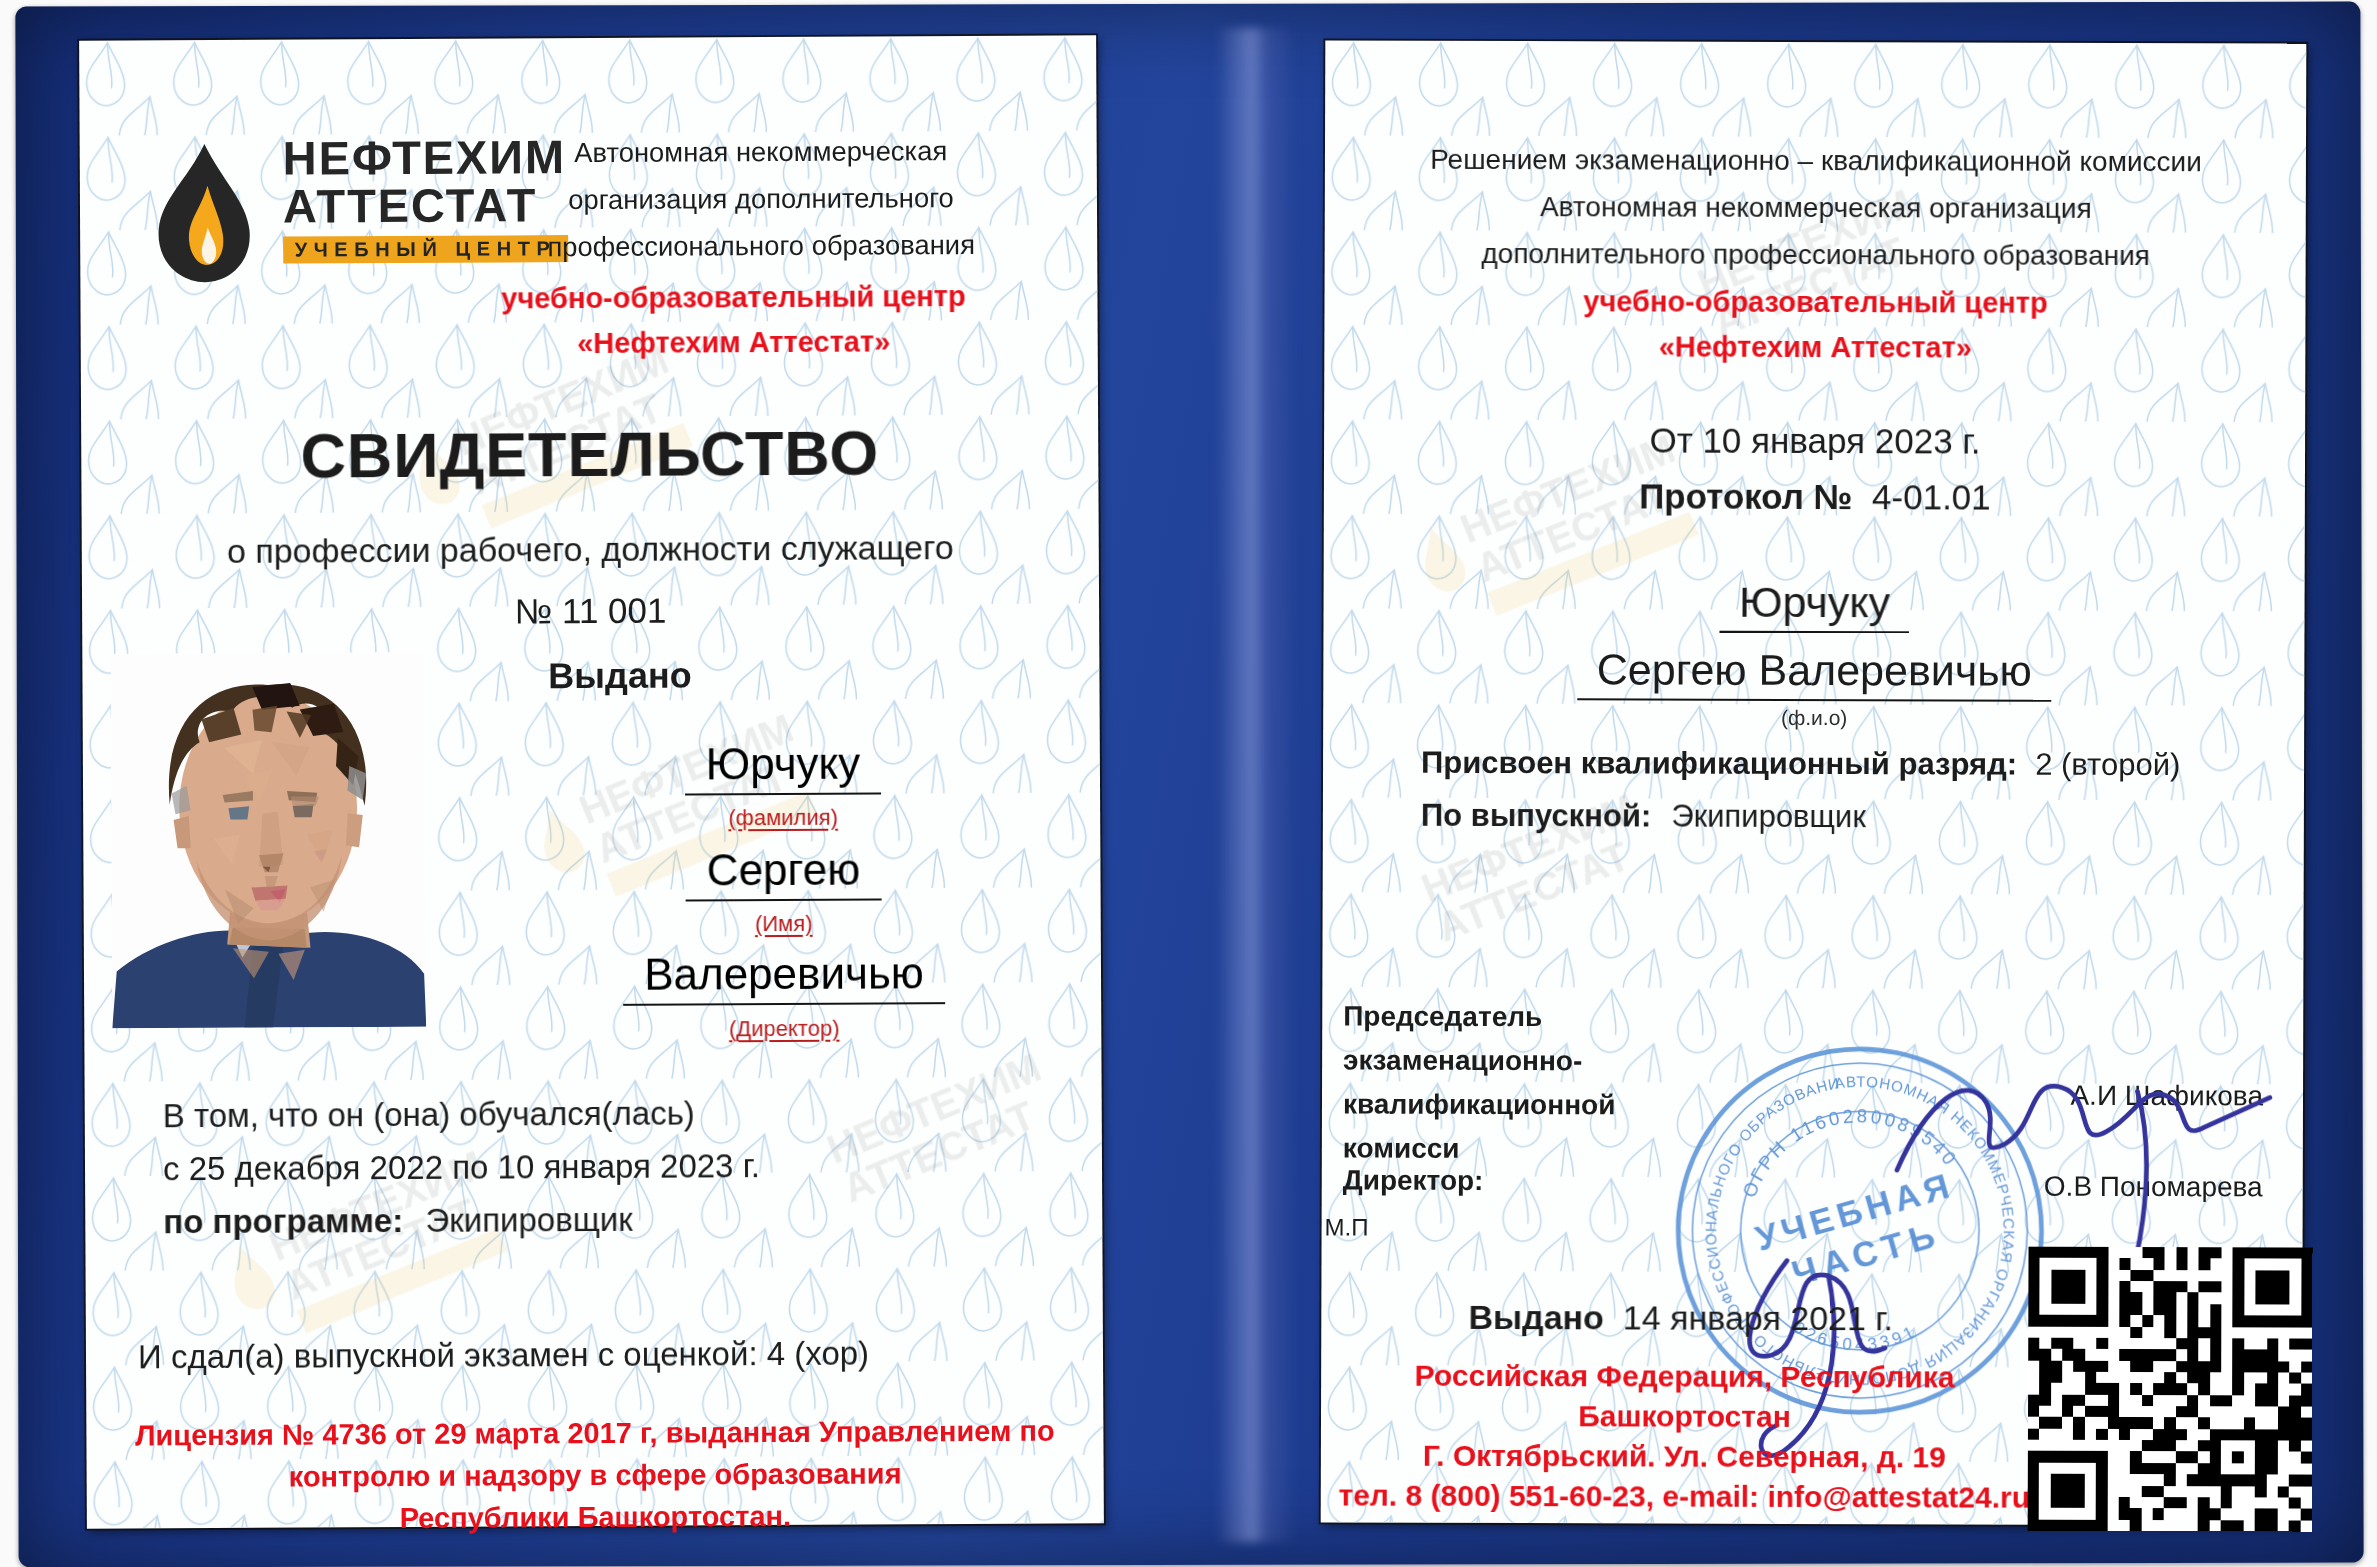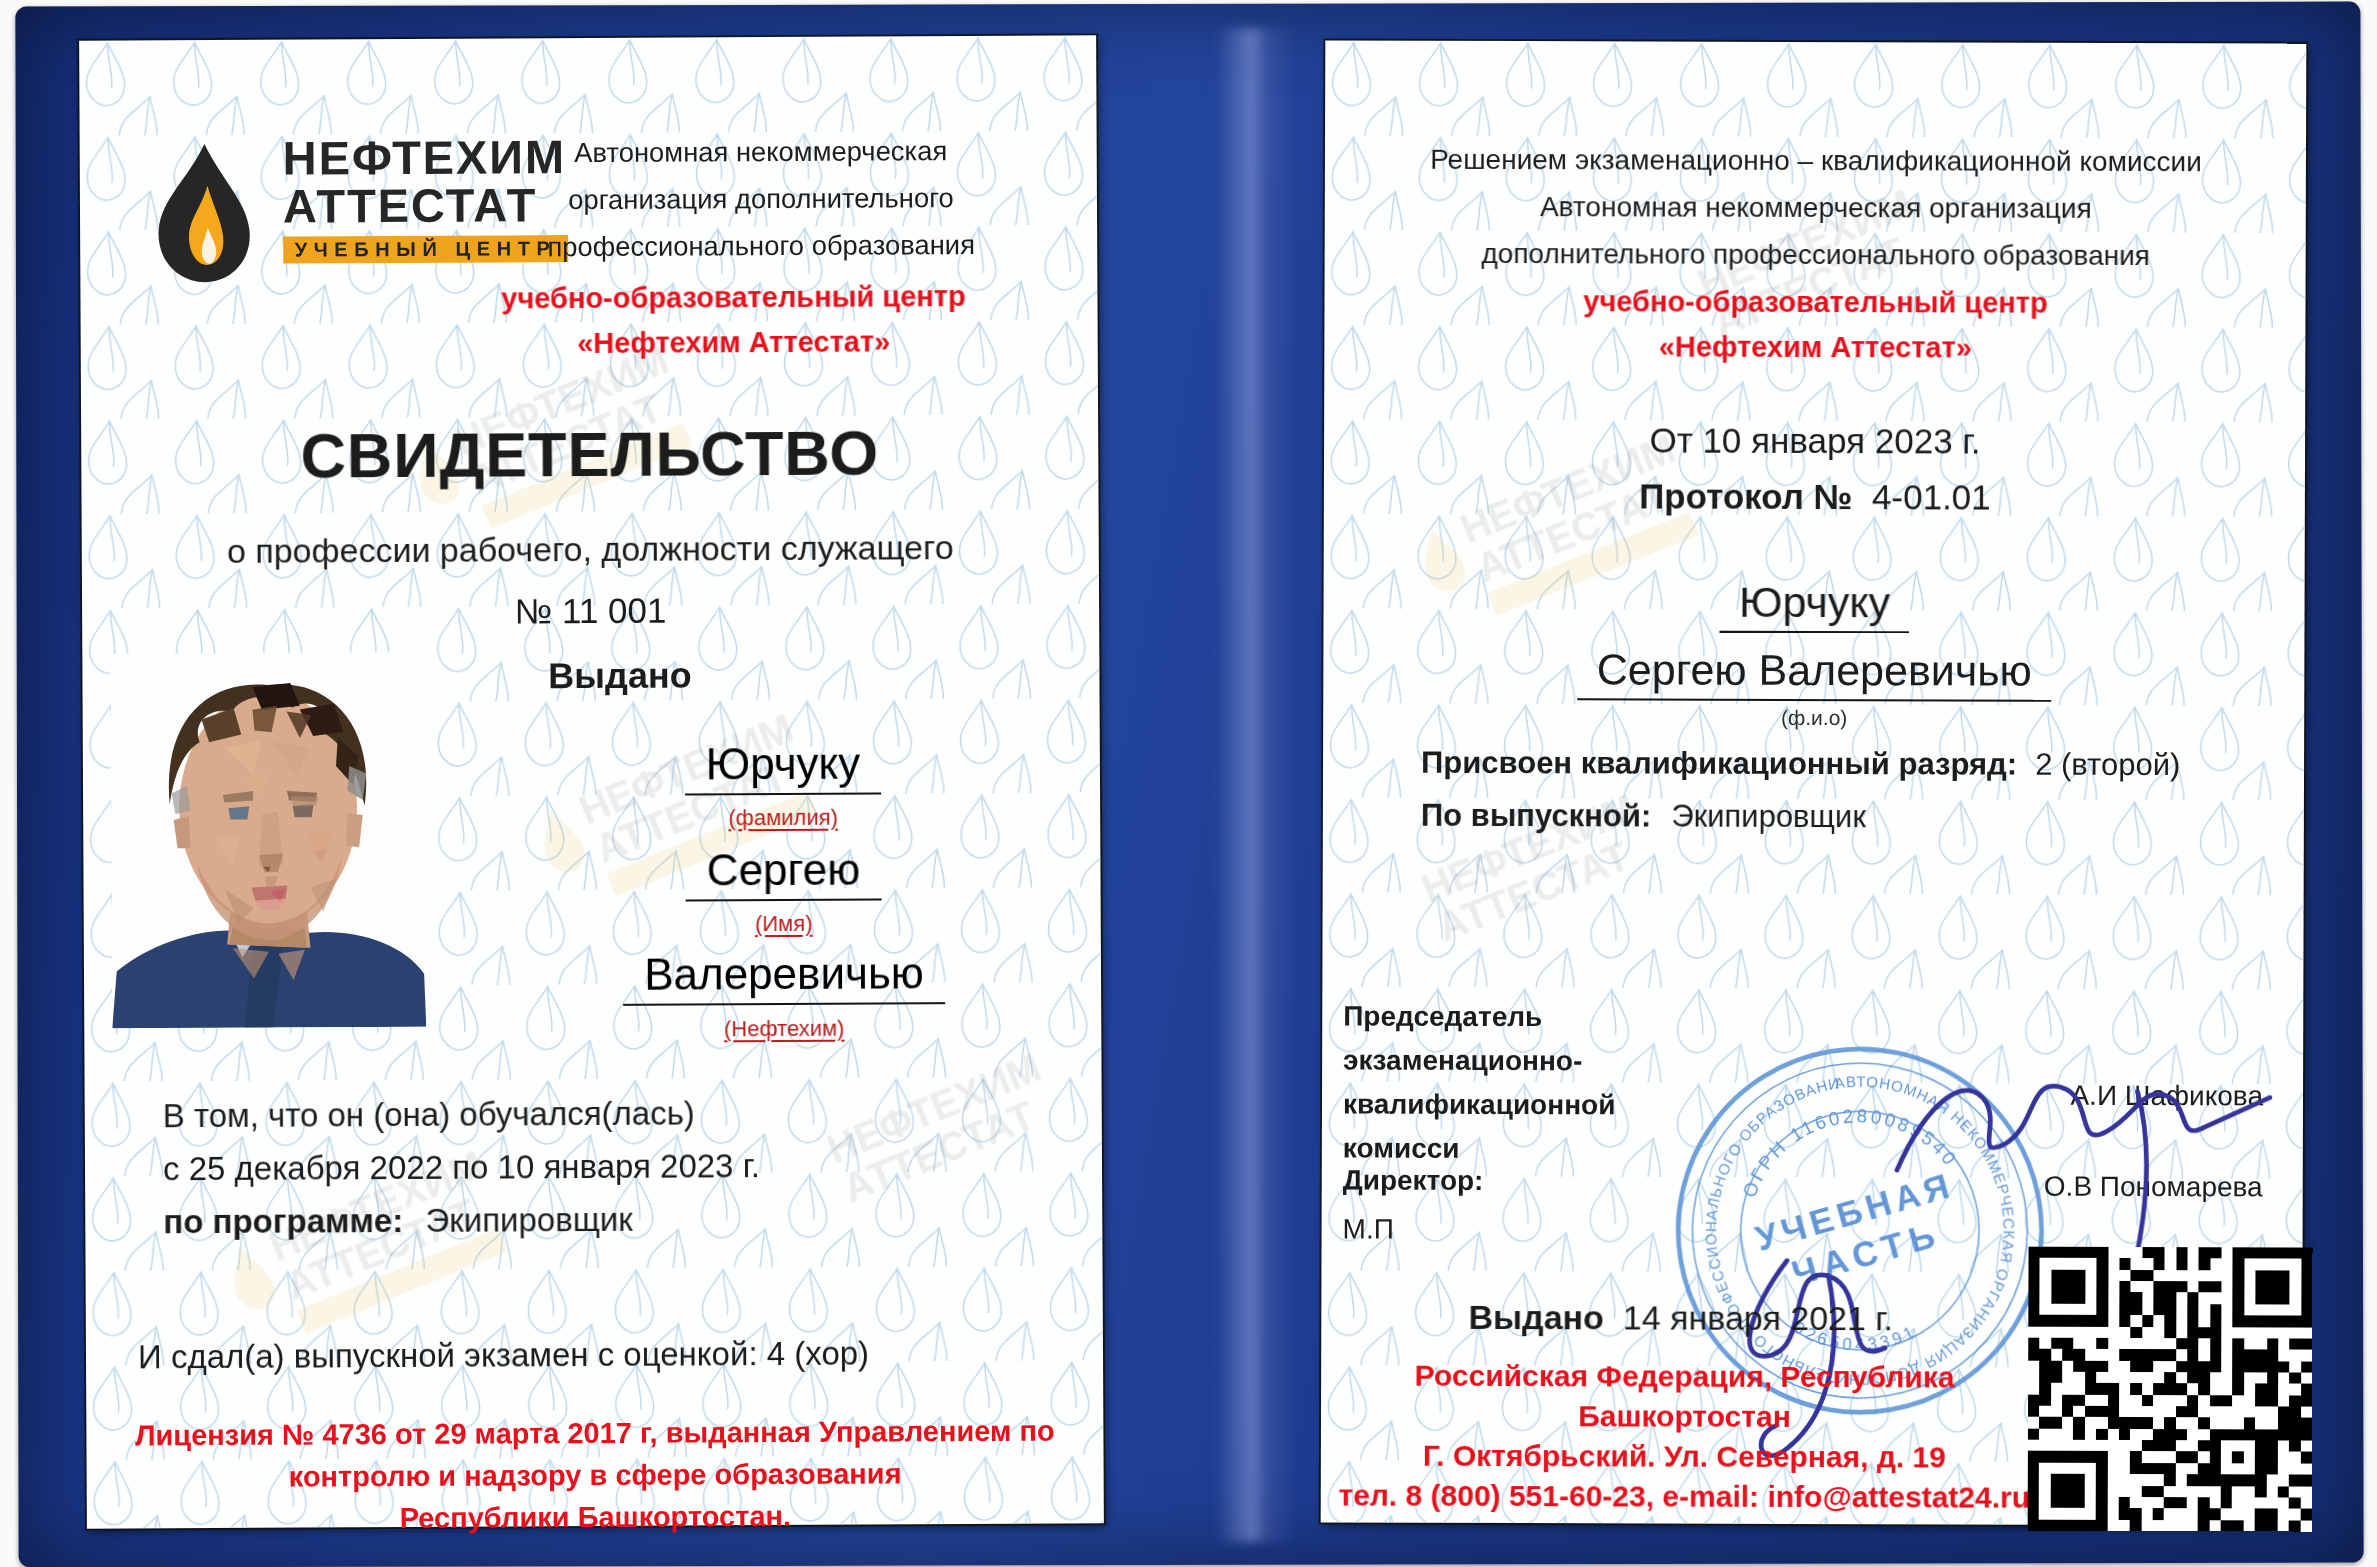--- a/index.html
+++ b/index.html
@@ -49,21 +49,21 @@
   .fio1{left:19px;top:536px;width:944px;}
   .fio2{left:19px;top:604px;width:944px;}
   .fio-main{display:inline-block;font-size:43px;border-bottom:2.8px solid #141414;padding:0 19px 3.8px;}
   .fio-cap{left:19px;top:664px;width:944px;font-size:21px;color:#2e2e2e;}
   .razryad{left:98px;top:704px;width:871px;font-size:31px;}
   .prof{left:98px;top:757px;width:871px;font-size:31px;}
   .chairman{left:21px;top:954px;width:397px;font-size:28px;font-weight:700;line-height:44px;}
   .sig-name-1{right:40px;top:1037px;font-size:28px;}
   .director{left:21px;top:1124px;font-size:28px;font-weight:700;text-align:center;}
   .sig-name-2{right:40px;top:1128px;font-size:28px;text-align:right;}
-  .mp{left:21px;top:1173px;font-size:28px;}
+  .mp{left:3px;top:1173px;font-size:24px;}
   .issued{left:0px;top:1257px;width:719px;font-size:34px;}
   .address{left:0px;top:1315px;width:727px;font-size:30px;line-height:40px;}
   .qr{position:absolute;left:707px;top:1204px;width:284px;height:284px;background:#fff;}
   .stamp-layer{position:absolute;left:0;top:0;width:981px;height:1482px;pointer-events:none;}
 </style>
 </head>
 <body>
 
 <div class="canvas">
   <div class="folder"></div>
@@ -189,21 +189,21 @@
     <div class="name-item" style="top:808px;">
       <span class="name-main">Сергею</span>
     </div>
     <div class="name-item" style="top:874px;">
       <span class="name-cap">(Имя)</span>
     </div>
     <div class="name-item" style="top:912px;">
       <span class="name-main">Валеревичью</span>
     </div>
     <div class="name-item" style="top:979px;">
-      <span class="name-cap">(Нефтехим)</span>
+      <span class="name-cap">(Директор)</span>
     </div>
 
     <div class="blk study">
       <div>В том, что он (она) обучался(лась)</div>
       <div>с 25 декабря 2022 по 10 января 2023 г.</div>
       <div>
         <span class="b">по программе:</span>
         <span style="margin-left:13.2px;">Экипировщик</span>
       </div>
     </div>

